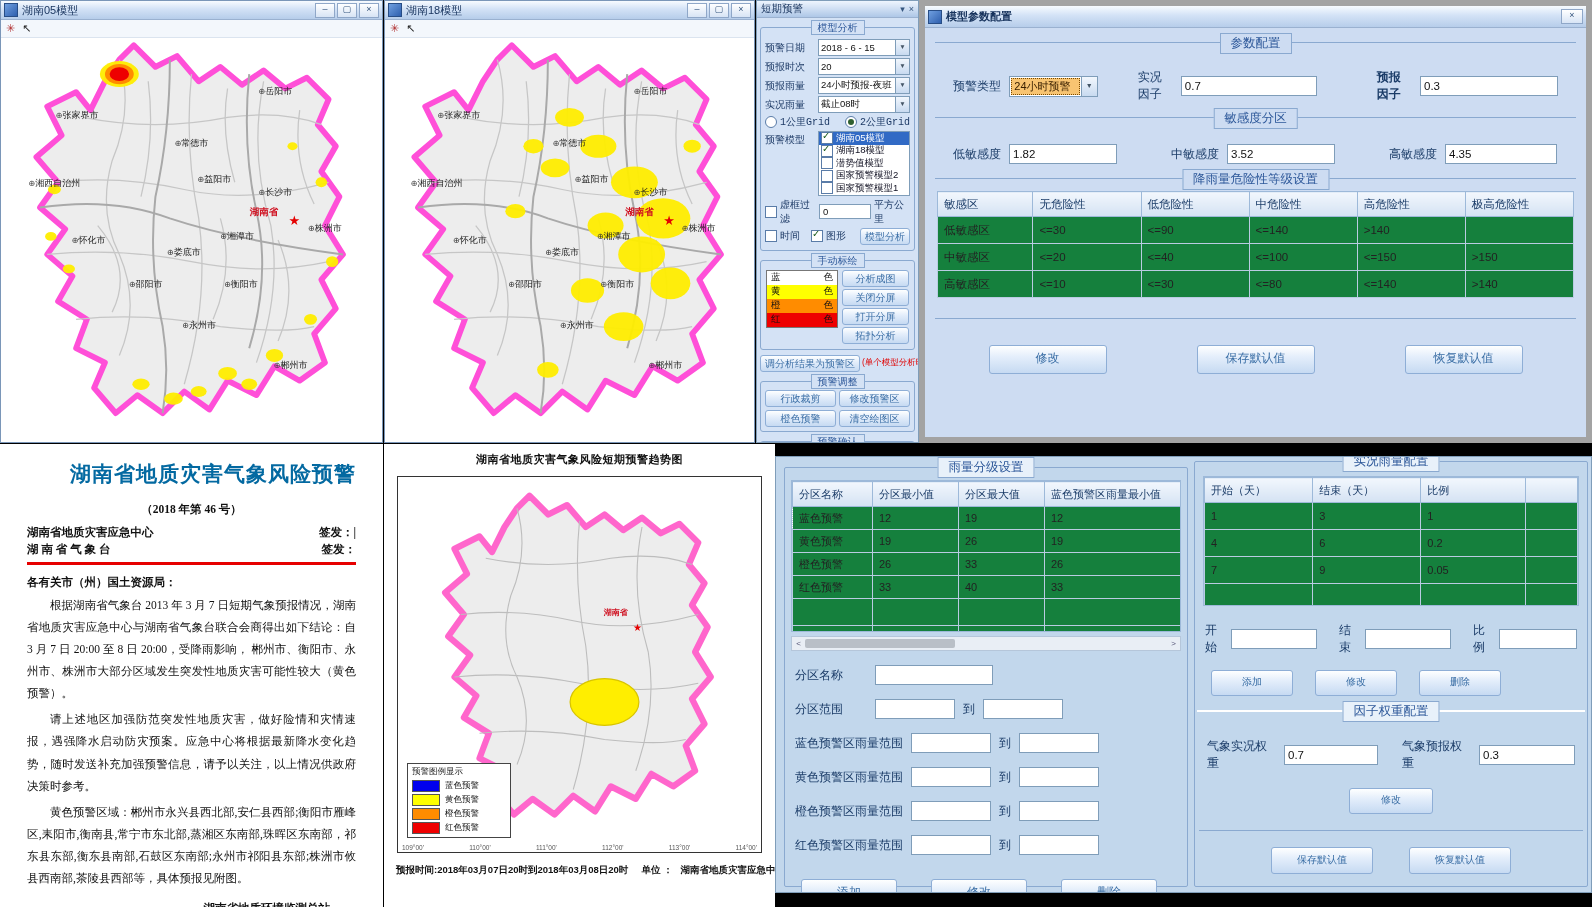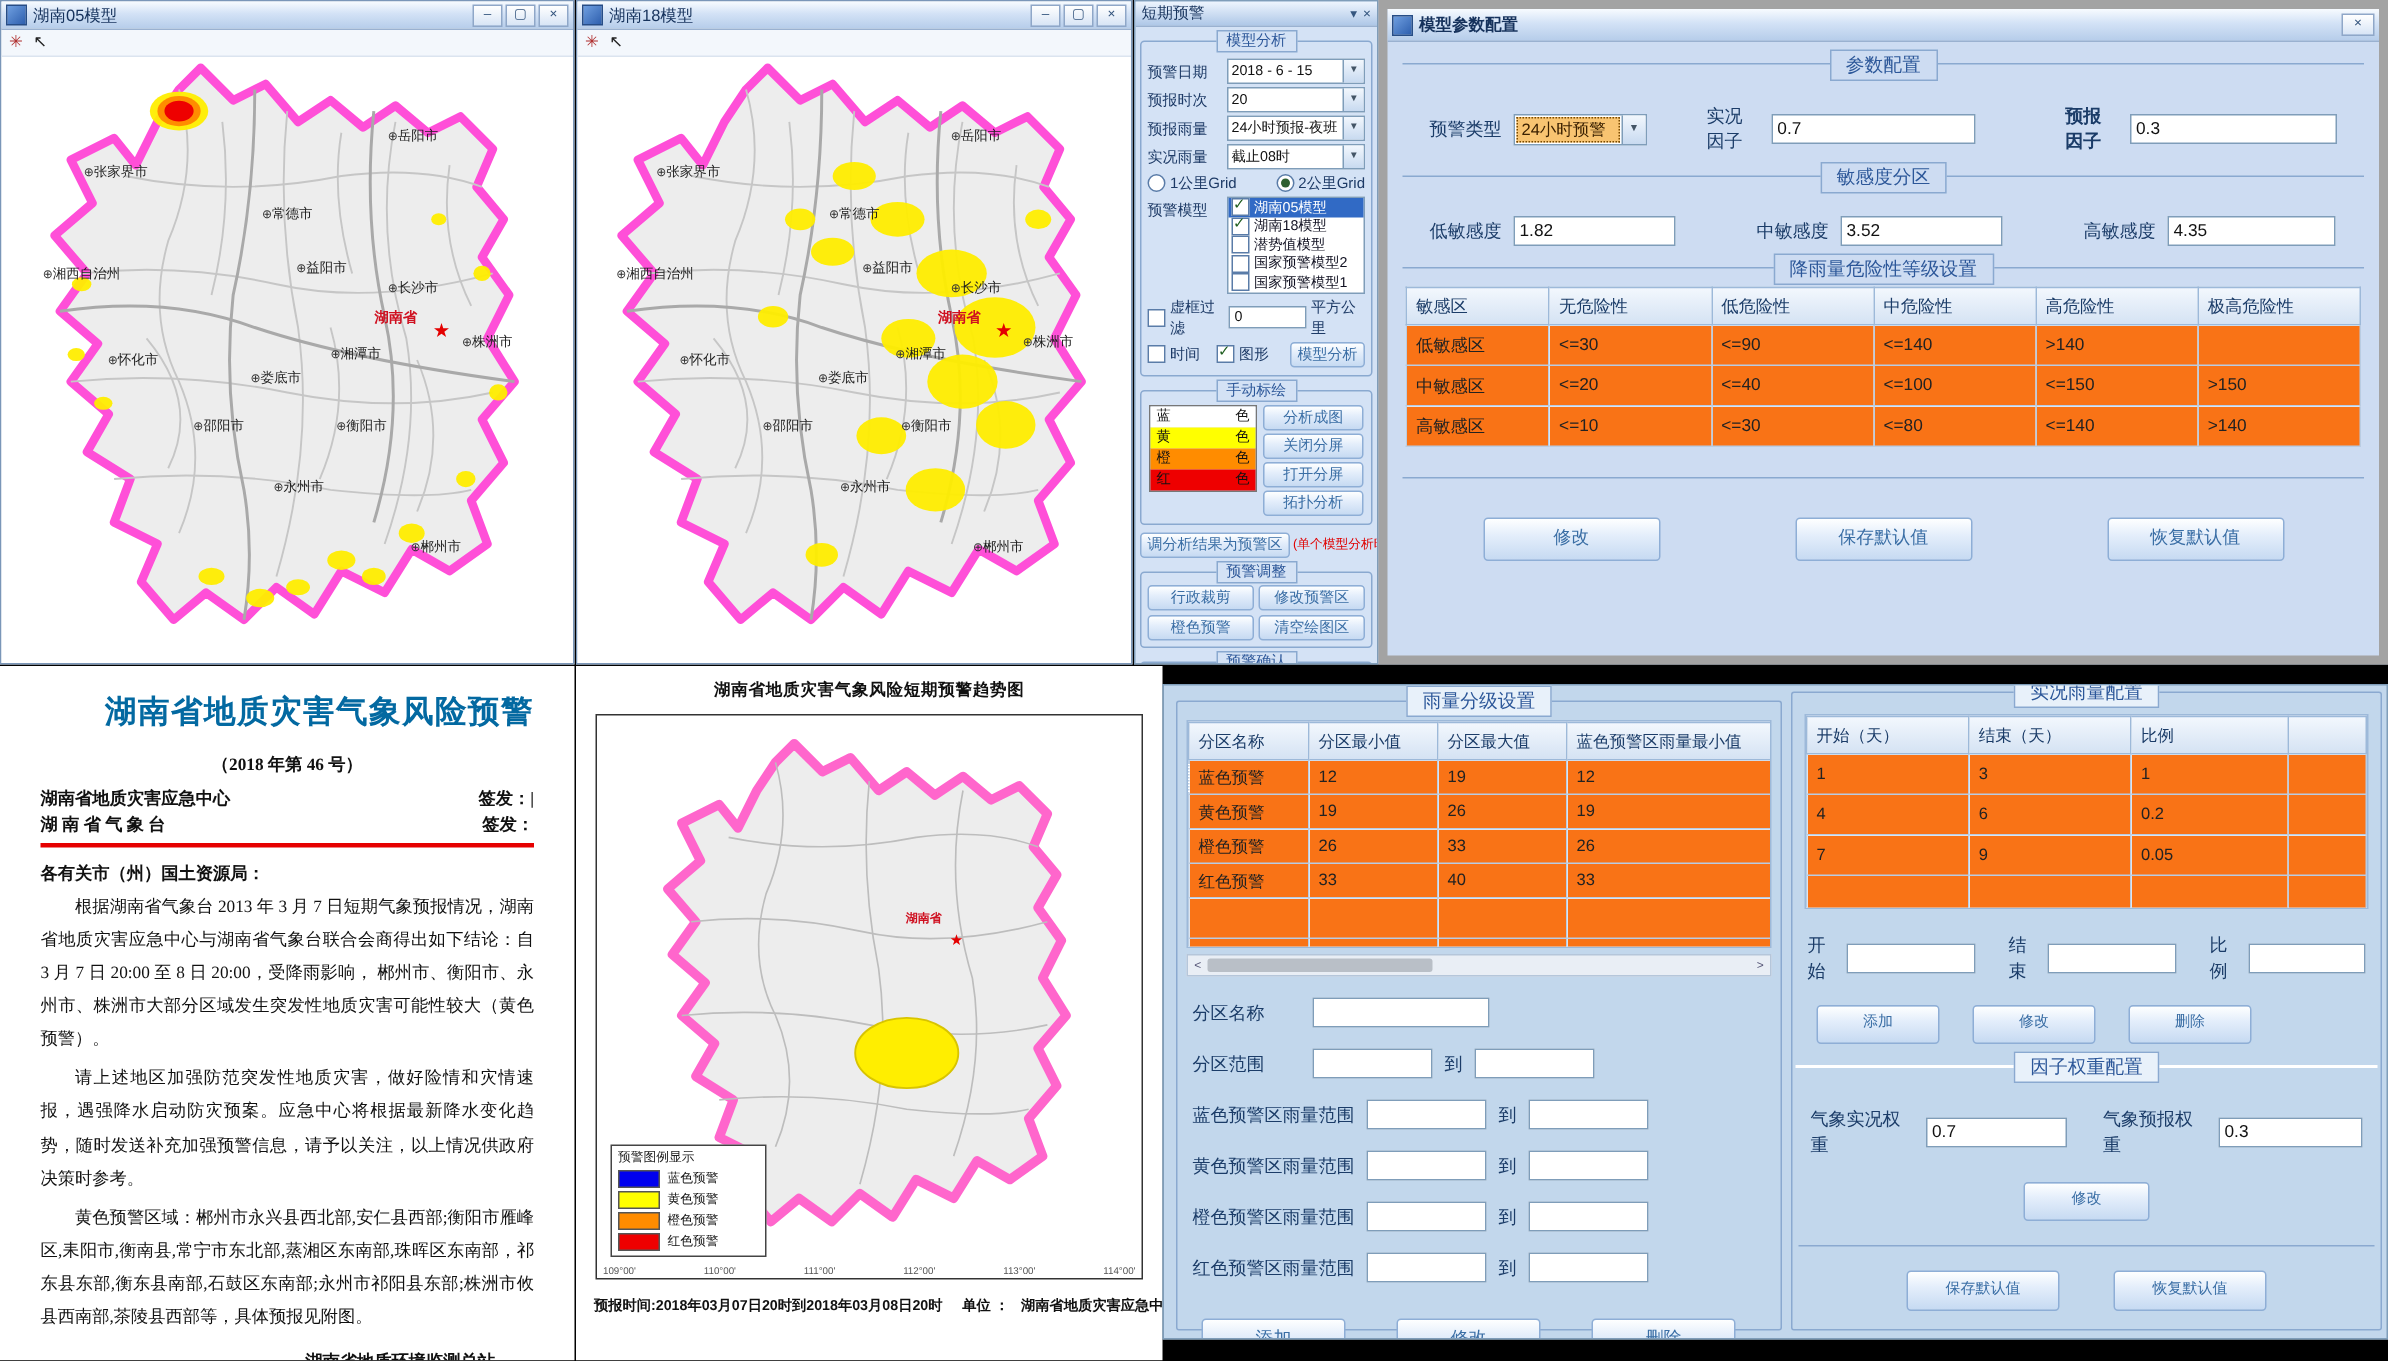--- a/index.html
+++ b/index.html
@@ -61,21 +61,21 @@
   .tin{height:18px;border:1px solid #7f9db9;background:#fff;font-size:11.5px;color:#111;
        font-family:"Liberation Sans",sans-serif;padding:0 3px;}
   .ocombo{width:118px;height:19px;border:1px solid #7f9db9;background:#fff;display:flex;align-items:center;}
   .ocombo .sel{flex:1;height:15px;margin:1px;background:#f8c471;border:1px dotted #7a4a00;font-size:11px;
                padding:0 2px;color:#3a2000;display:flex;align-items:center;}
   .ocombo .dd{width:15px;height:100%;background:linear-gradient(#f2f7fd,#c8daf0);border-left:1px solid #7f9db9;
               text-align:center;font-size:7px;line-height:17px;color:#456;}
   table.rt{border-collapse:collapse;background:#fff;table-layout:fixed;font-size:11.5px;}
   table.rt th{background:linear-gradient(#f2f7fd,#d4e2f3);border:1px solid #9db9d9;font-weight:normal;
               text-align:left;padding:2px 6px;color:#1b3c68;height:20px;overflow:hidden;white-space:nowrap;}
-  table.rt td{border:1px solid #b9cce2;padding:2px 6px;color:#222;height:22px;overflow:hidden;white-space:nowrap;background:#f97316;}
+  table.rt td{border:1px solid #b9cce2;padding:2px 6px;color:#222;height:22px;overflow:hidden;white-space:nowrap;background:#15803d;}
   td.osel{background:linear-gradient(#fce3b8,#f6bf6f);}
   .dbtns{display:flex;gap:90px;justify-content:center;margin-top:26px;}
   .dbtn{width:108px;height:25px;line-height:23px;font-size:12px;}
   
   .doc{left:0;top:444px;width:383px;height:463px;background:#fff;color:#111;
        font-family:"Liberation Serif",serif;overflow:hidden;}
   .doc .inner{padding:16px 27px 0;}
   .dtitle{color:#0369a1;font-size:21px;font-weight:bold;text-align:right;letter-spacing:1px;white-space:nowrap;}
   .dno{text-align:center;font-size:11.5px;font-weight:bold;margin-top:14px;}
   .orgline{display:flex;justify-content:space-between;font-size:11.5px;font-weight:bold;margin-top:8px;}
@@ -286,21 +286,21 @@
           <span class="dd">▼</span>
         </span>
       </div>
     <div class="frow">
         <span class="flab">实况雨量</span>
       <span class="combo">
           <span>截止08时</span>
           <span class="dd">▼</span>
         </span>
       </div>
-    <div class="frow" style="justify-content:space-between;">
+    <div class="frow" style="justify-content:space-between;font-family:Liberation Mono, monospace;">
       <span style="display:flex;align-items:center;gap:3px;">
           <span class="rad"></span>
           <span>1公里Grid</span>
         </span>
       <span style="display:flex;align-items:center;gap:3px;">
           <span class="rad on"></span>
           <span>2公里Grid</span>
         </span>
     </div>
     <div class="frow" style="align-items:flex-start;">

